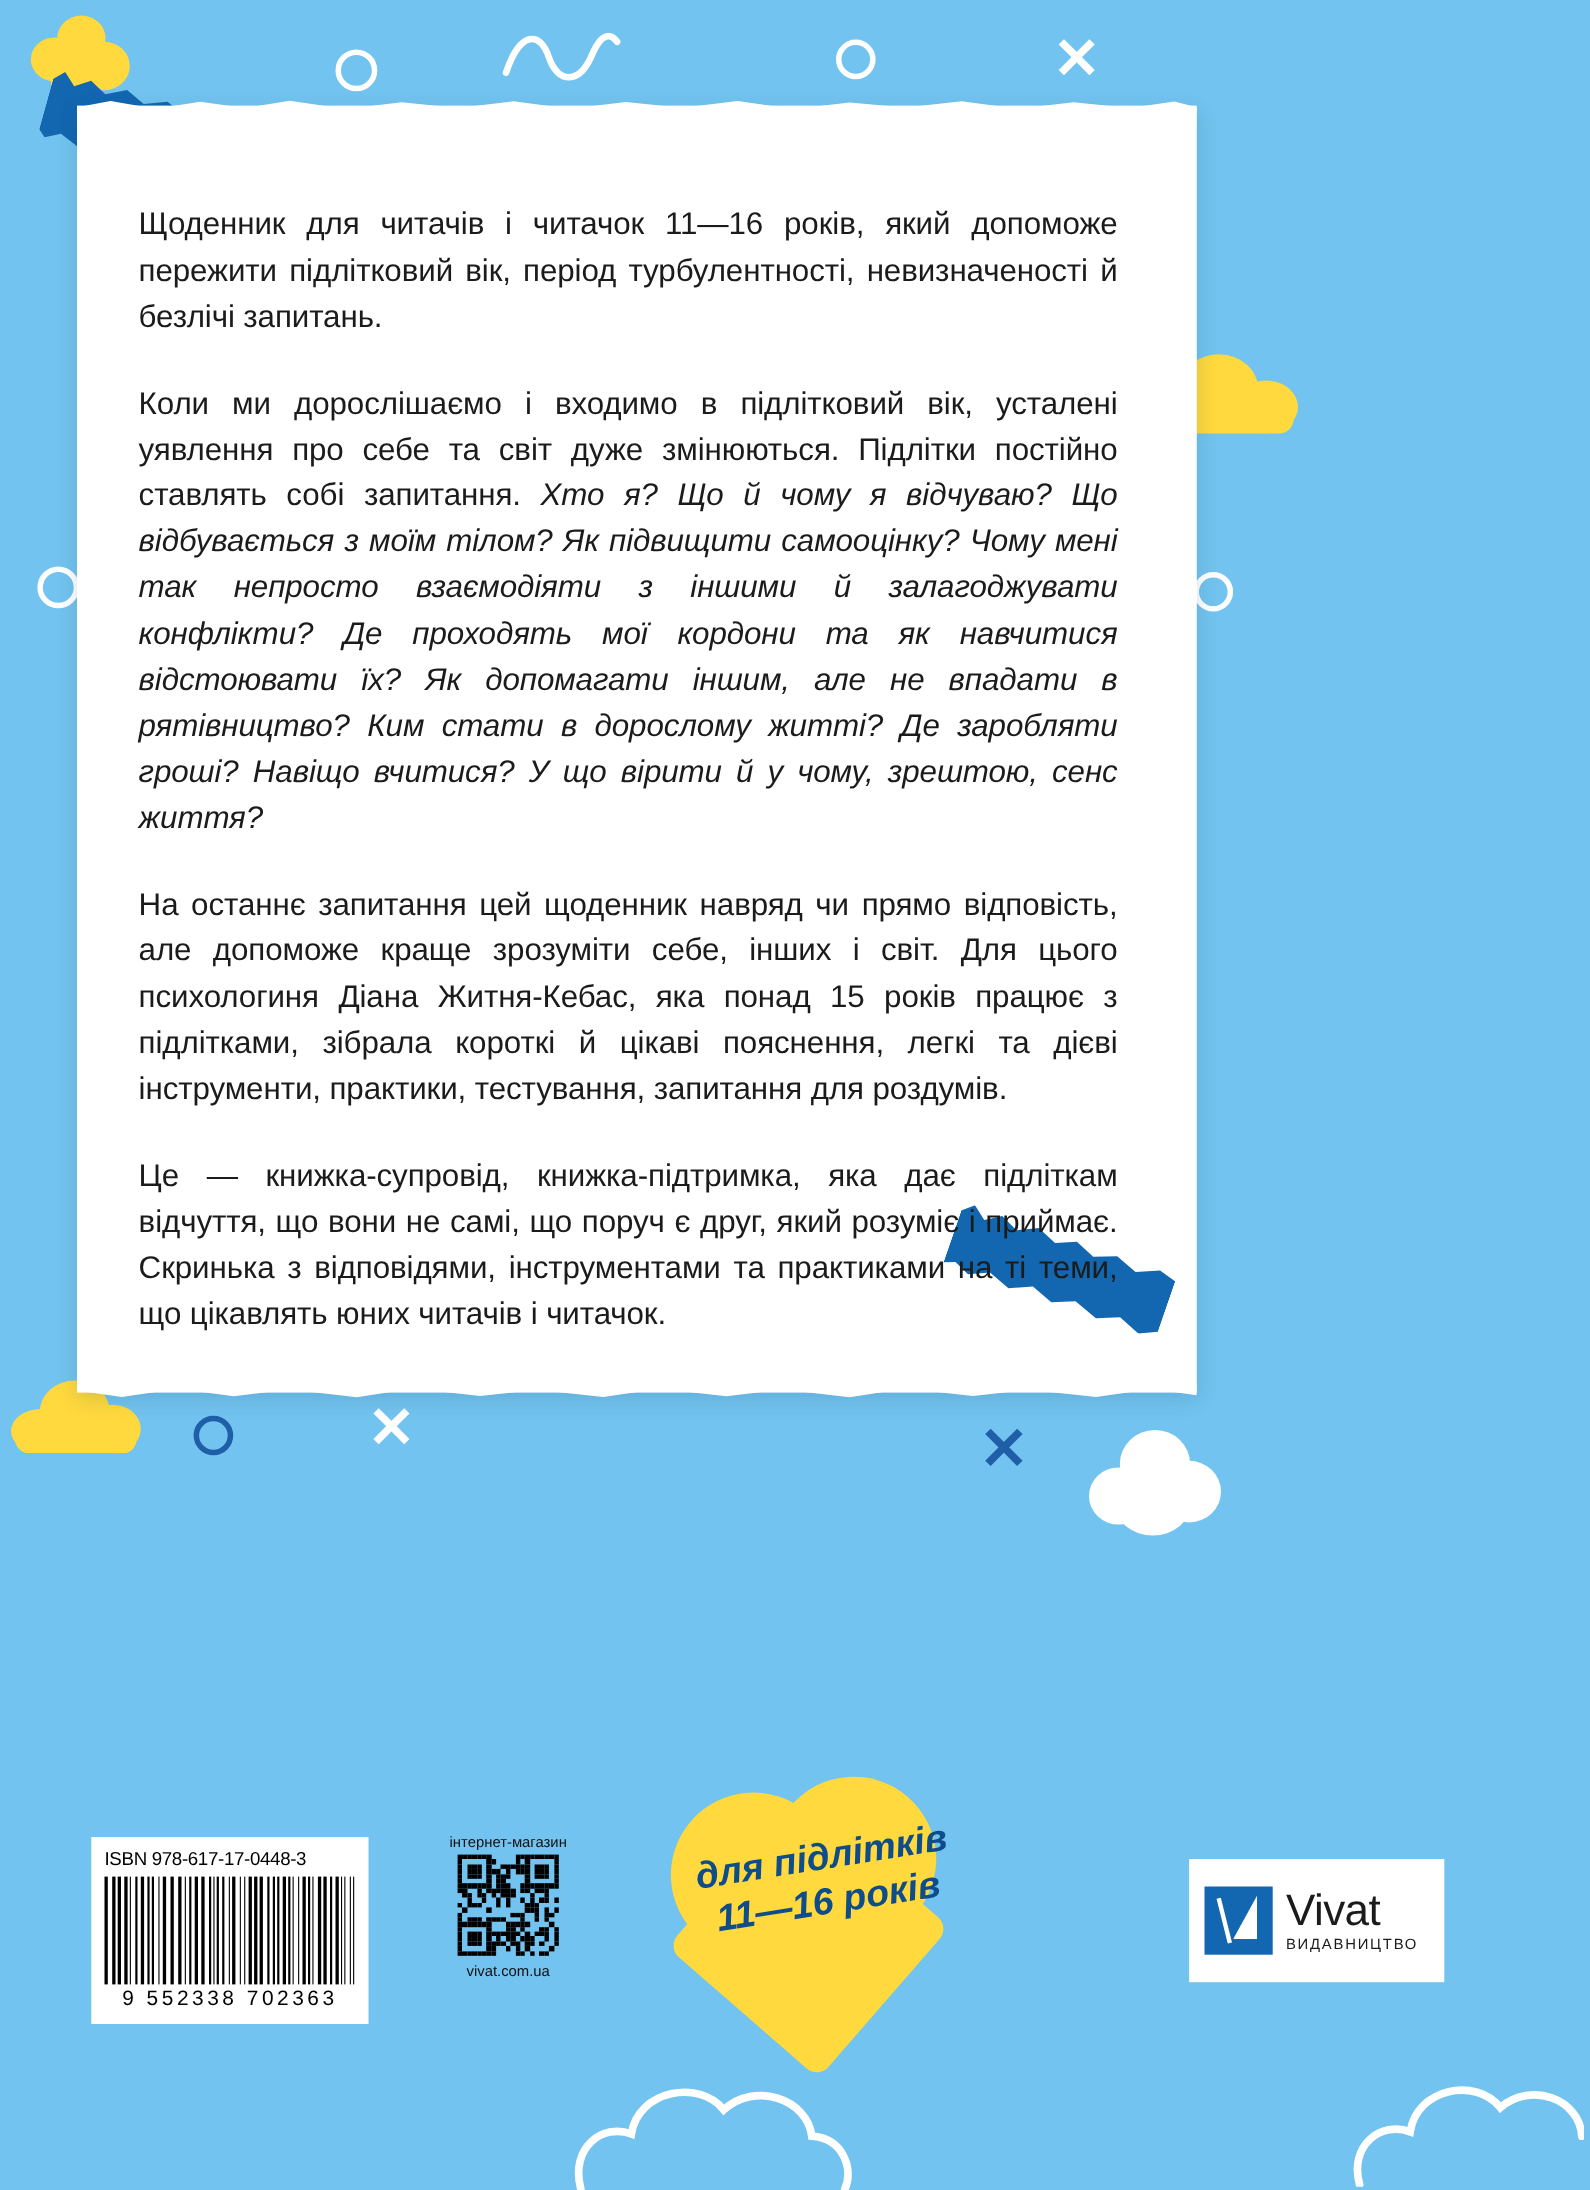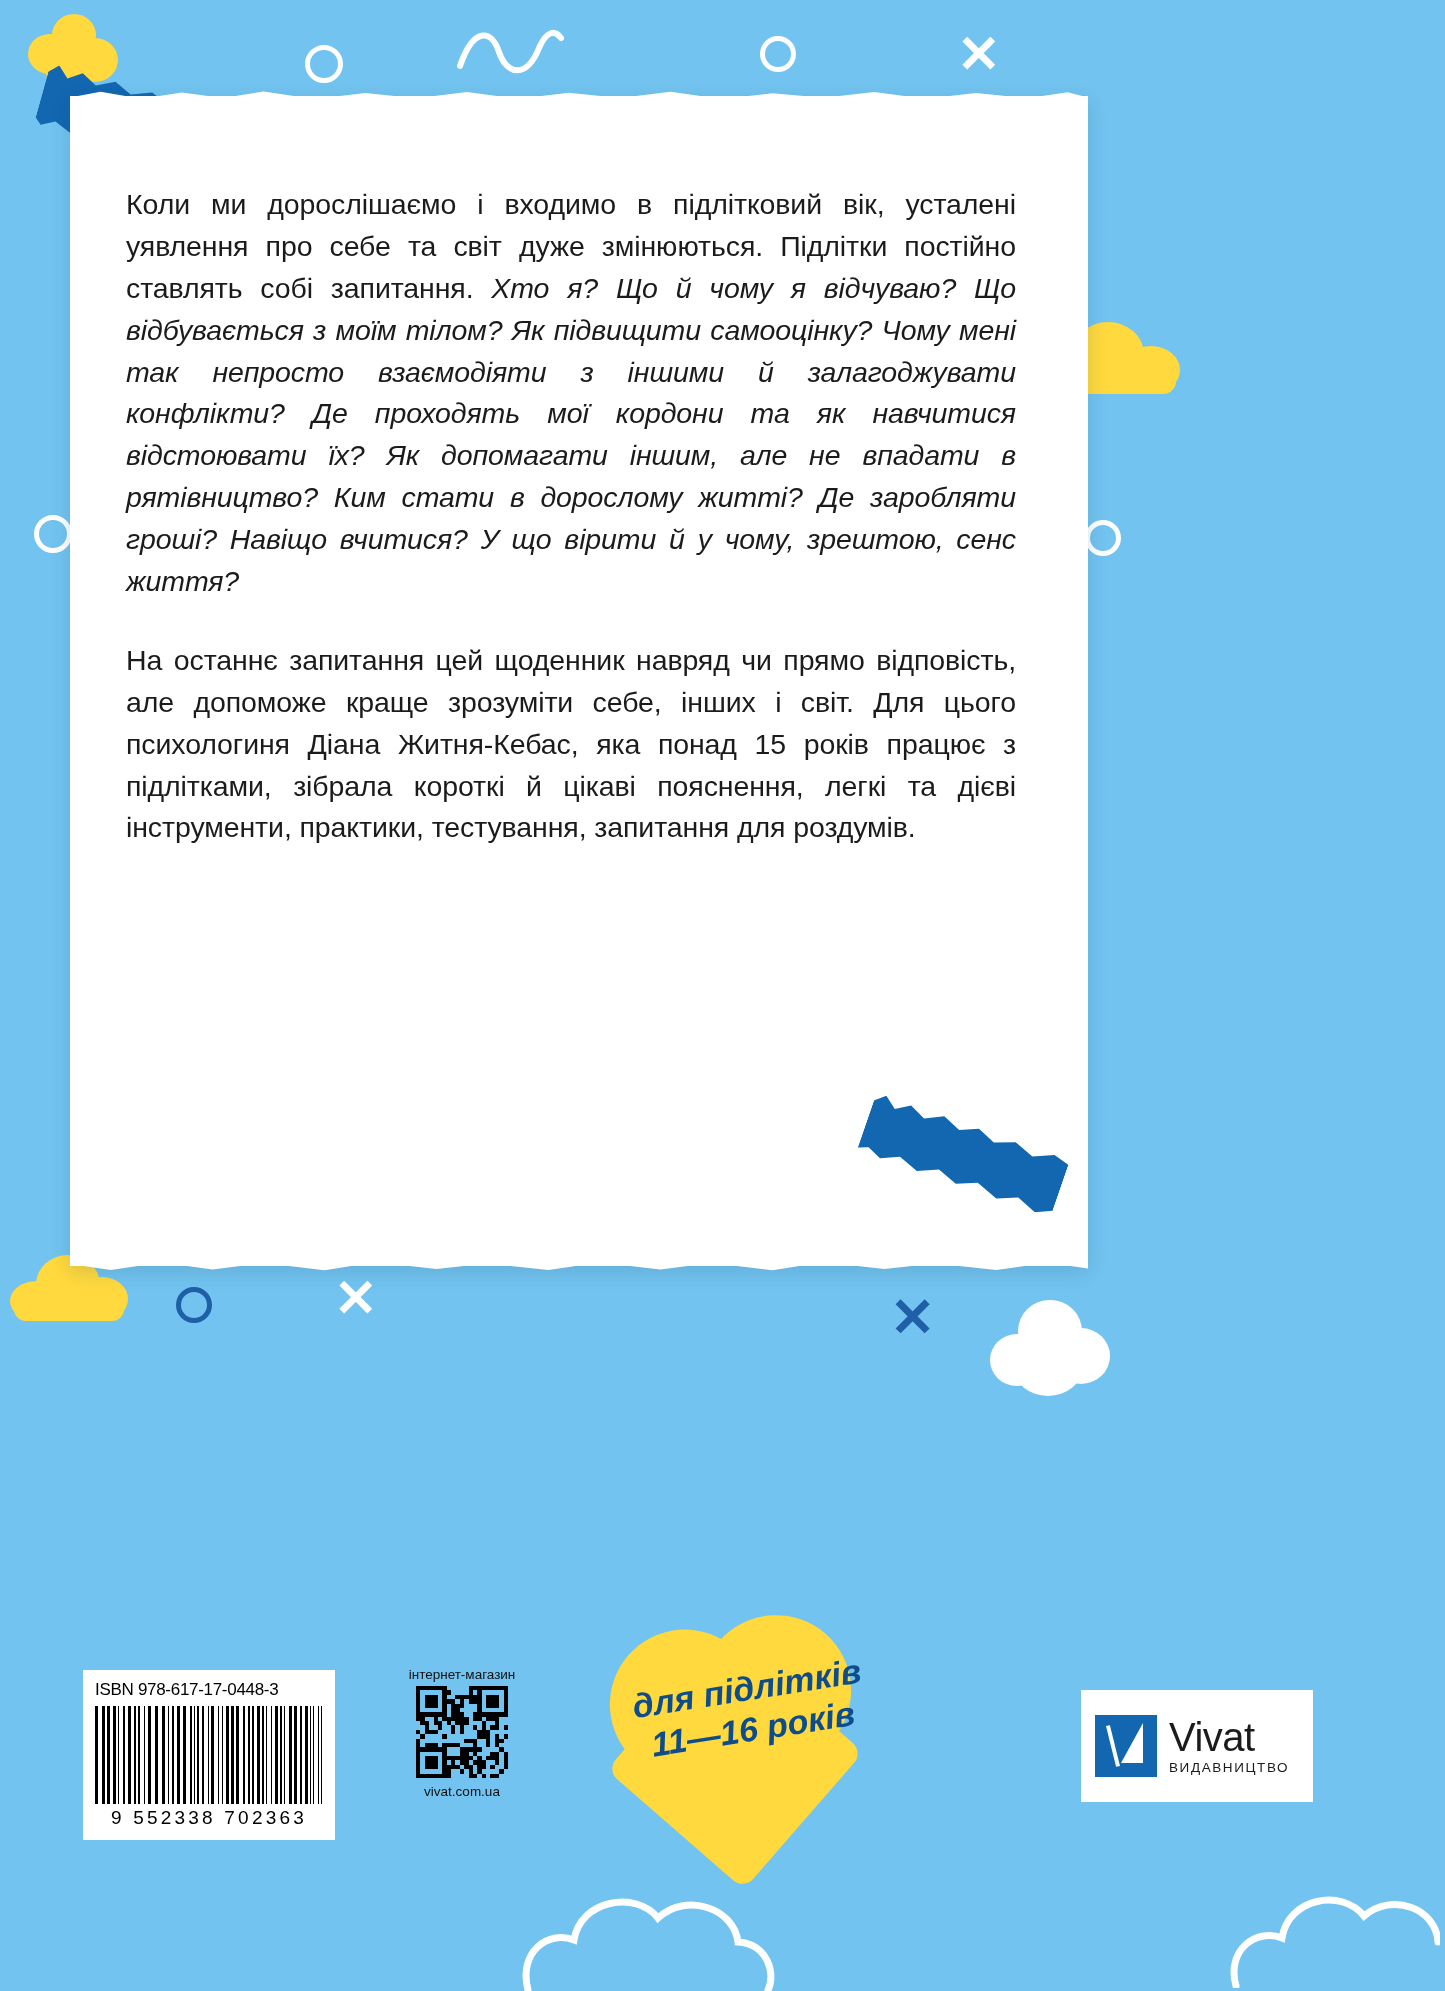--- a/index.html
+++ b/index.html
@@ -340,24 +340,30 @@
 
 <svg class="deco" style="left:1230px; top:1878px;" width="210" height="110" viewBox="0 0 210 110">
   <path d="M6 108 C -4 72, 26 50, 52 60 C 58 20, 112 10, 134 38 C 162 14, 206 30, 208 64" fill="none" stroke="#ffffff" stroke-width="7" stroke-linecap="round"></path>
 </svg>
 
 <div class="tape top"></div>
 
 <div class="paper">
   <div class="paper-text">
     <p class="para">
+      <span>Щоденник для читачів і читачок 11—16 років, який допоможе пережити підлітковий вік, період турбулентності, невизначеності й безлічі запитань.</span>
+    </p>
+    <p class="para">
       <span>Коли ми дорослішаємо і входимо в підлітковий вік, усталені уявлення про себе та світ дуже змінюються. Підлітки постійно ставлять собі запитання. </span><span class="it">Хто я? Що й чому я відчуваю? Що відбувається з моїм тілом? Як підвищити самооцінку? Чому мені так непросто взаємодіяти з іншими й залагоджувати конфлікти? Де проходять мої кордони та як навчитися відстоювати їх? Як допомагати іншим, але не впадати в рятівництво? Ким стати в дорослому житті? Де заробляти гроші? Навіщо вчитися? У що вірити й у чому, зрештою, сенс життя?</span>
     </p>
     <p class="para">
       <span>На останнє запитання цей щоденник навряд чи прямо відповість, але допоможе краще зрозуміти себе, інших і світ. Для цього психологиня Діана Житня-Кебас, яка понад 15 років працює з підлітками, зібрала короткі й цікаві пояснення, легкі та дієві інструменти, практики, тестування, запитання для роздумів.</span>
+    </p>
+    <p class="para">
+      <span>Це — книжка-супровід, книжка-підтримка, яка дає підліткам відчуття, що вони не самі, що поруч є друг, який розуміє і приймає. Скринька з відповідями, інструментами та практиками на ті теми, що цікавлять юних читачів і читачок.</span>
     </p>
   </div>
 </div>
 
 <div class="tape bottom"></div>
 
 <div class="isbn-box">
   <div class="isbn-label">ISBN 978-617-17-0448-3</div>
   <div class="barcode" id="barcode">
       <i style="width: 3px; background: rgb(0, 0, 0);"></i>

